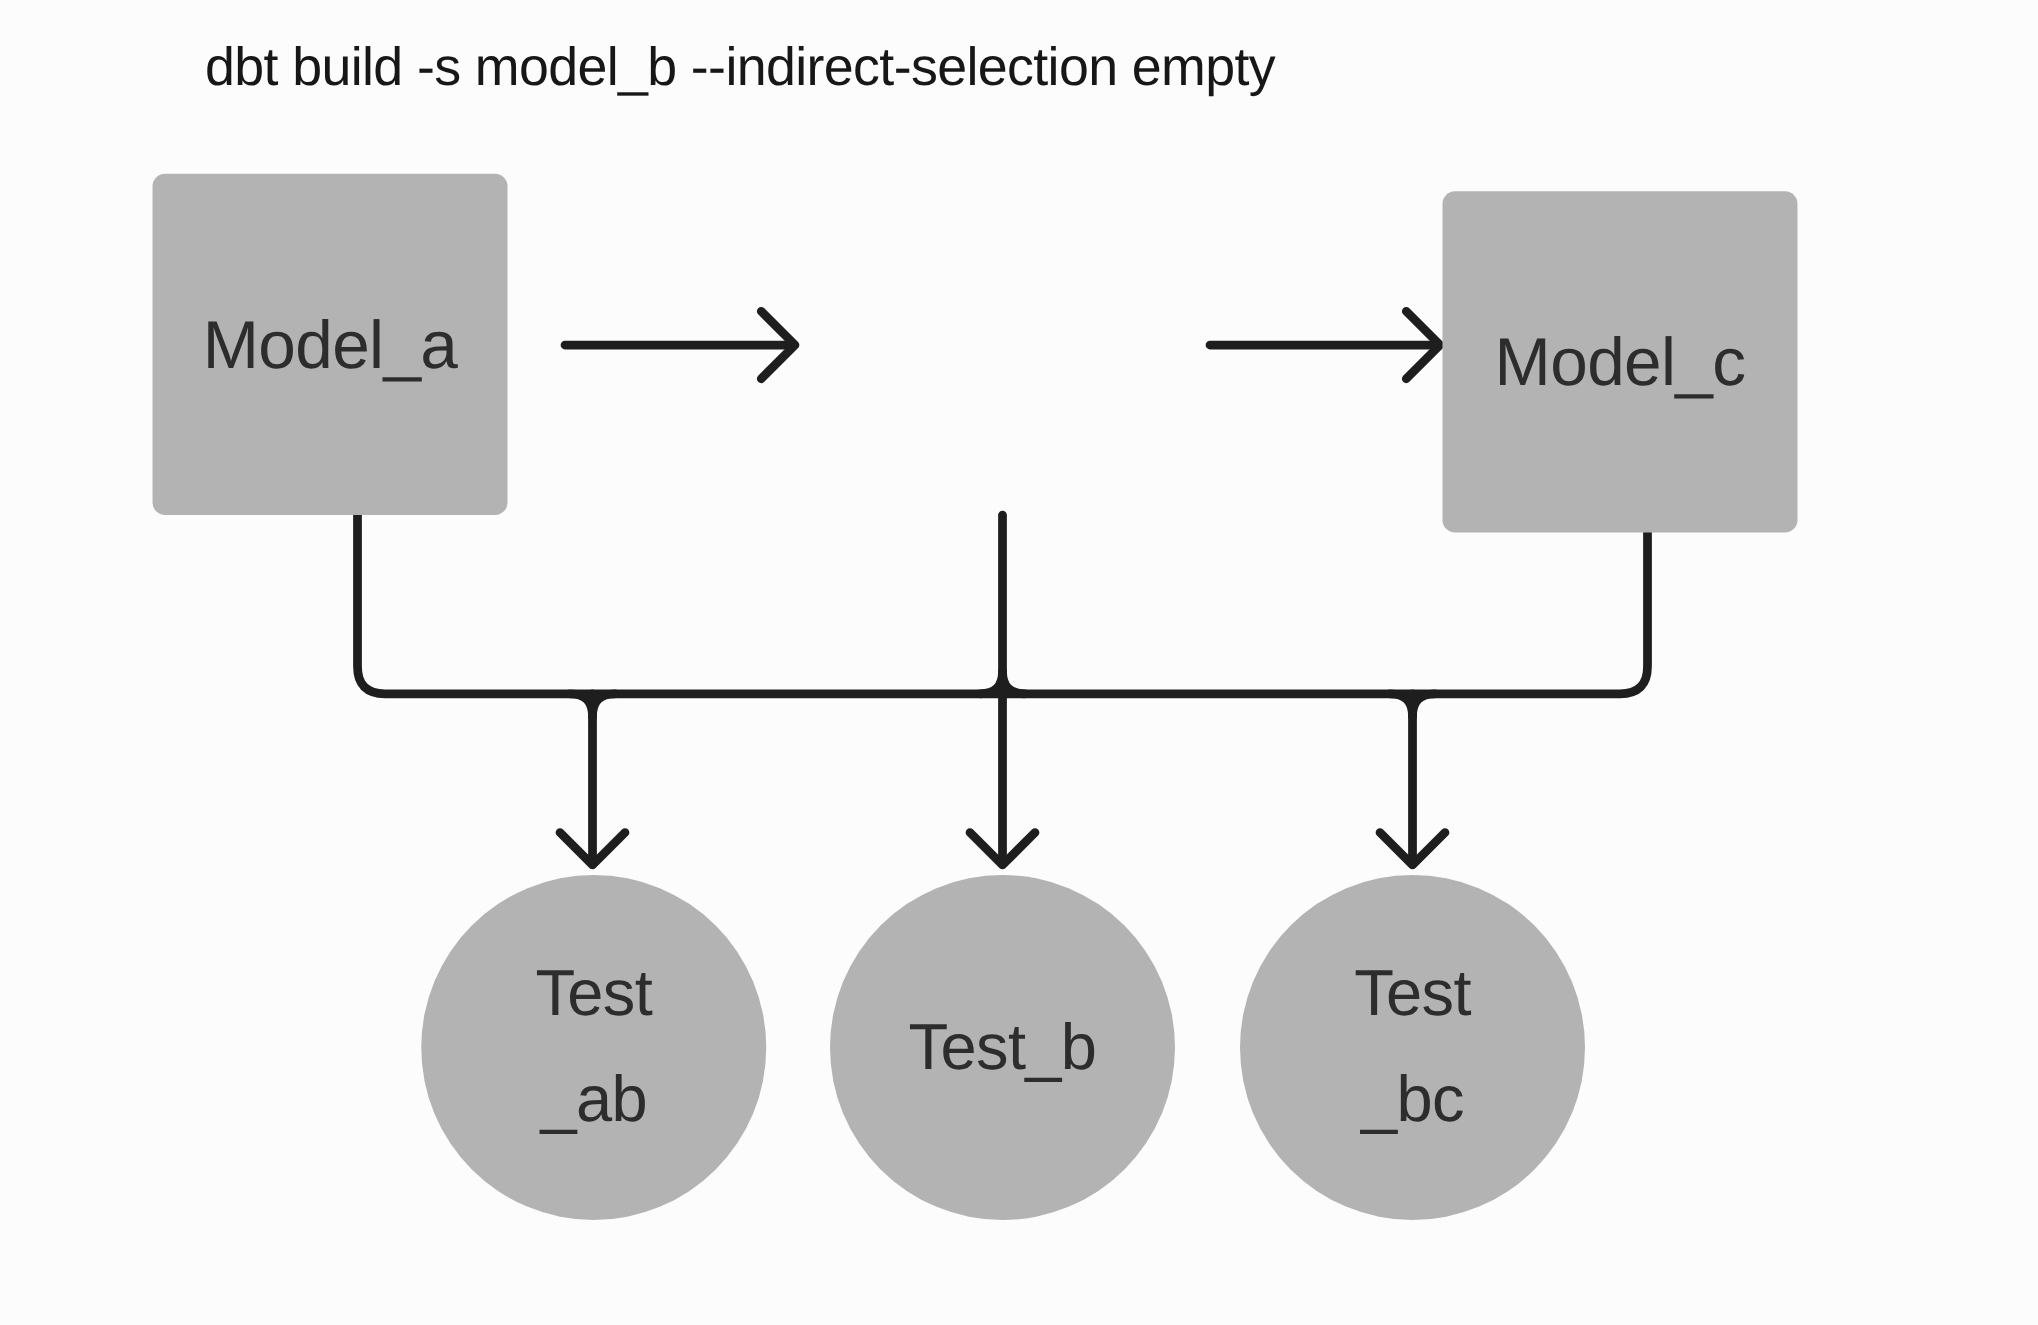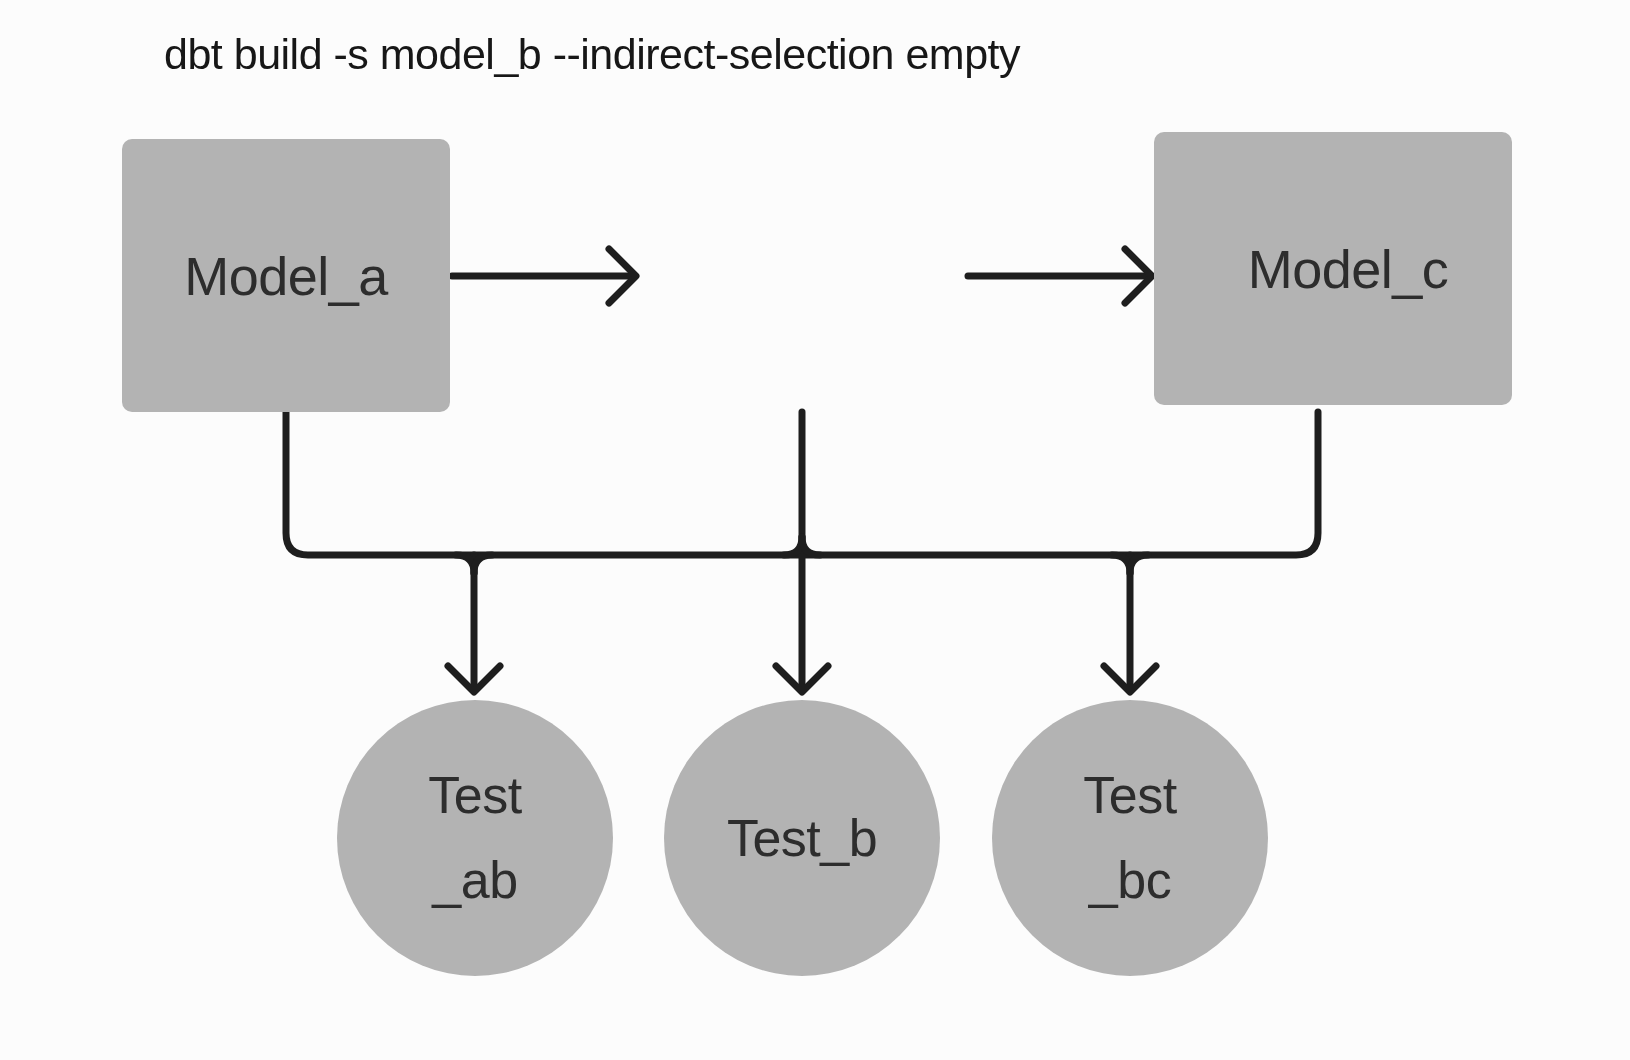--- a/index.html
+++ b/index.html
@@ -44,40 +44,40 @@
     display: flex;
     align-items: center;
     justify-content: center;
     text-align: center;
     font-size: 54px;
     font-weight: 500;
     letter-spacing: -0.5px;
     color: var(--node-text, #2d2d2d);
   }
   .model {
-    width: 328px;
+    width: 284px;
     height: 273px;
     background: var(--node-gray, #b3b3b3);
     border-radius: 10px;
   }
   .model.selected {
     background: var(--selected-blue, #4997f3);
     color: var(--selected-text, #ffffff);
   }
   .test {
     width: 276px;
     height: 276px;
     background: var(--node-gray, #b3b3b3);
     border-radius: 50%;
     font-size: 52px;
     line-height: 1.63;
   }
   #node-model-a { left: 122px; top: 139px; }
   #node-model-b { left: 638px; top: 139px; height: 274px; }
-  #node-model-c { left: 1154px; top: 132px; padding-left: 30px; }
+  #node-model-c { left: 1154px; top: 153px; }
   #node-test-ab { left: 337px; top: 700px; }
   #node-test-b  { left: 664px; top: 700px; }
   #node-test-bc { left: 992px; top: 700px; }
 </style>
 </head>
 <body>
 
 <div class="canvas">
 
   <div class="title">dbt build -s model_b --indirect-selection empty</div>

